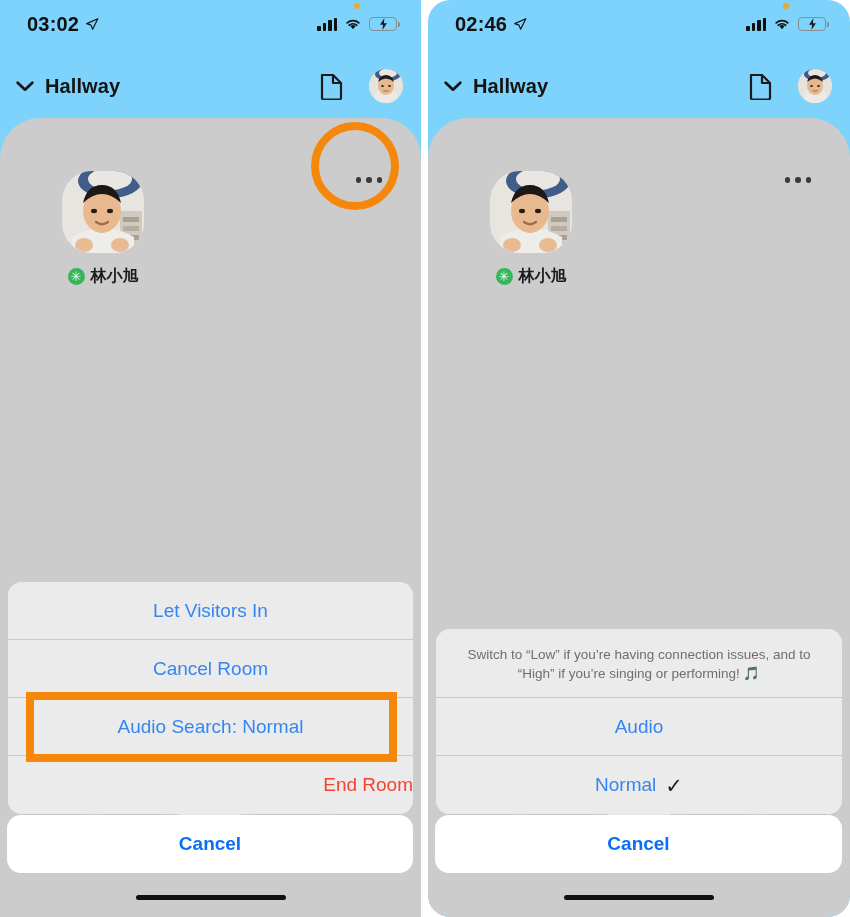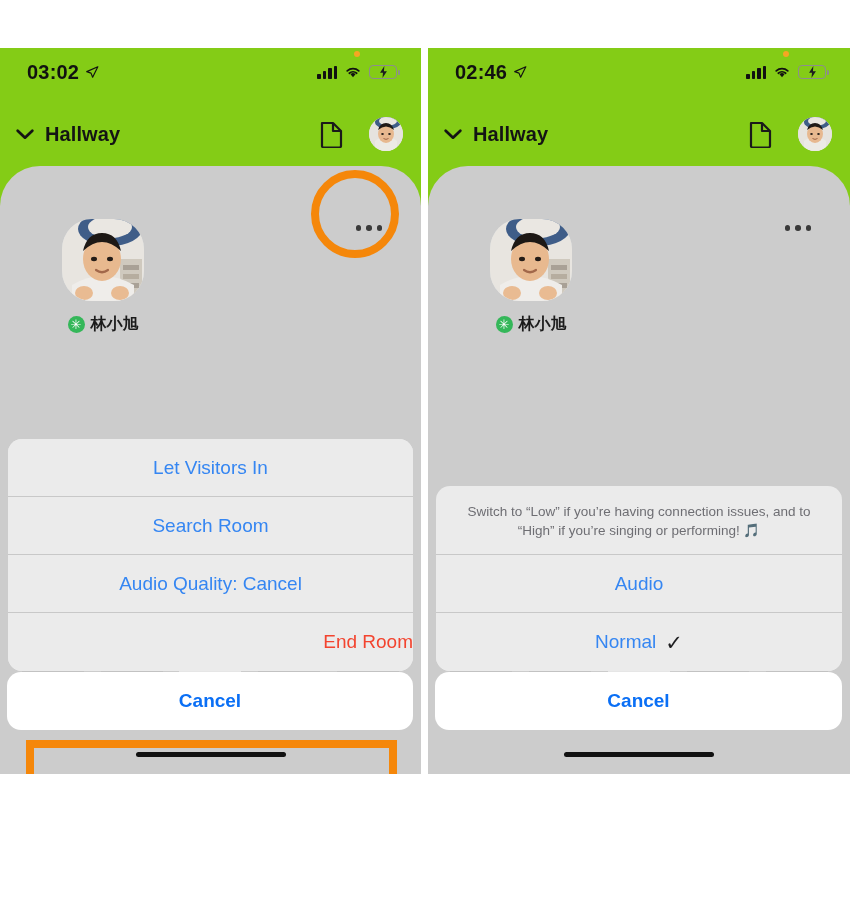--- a/index.html
+++ b/index.html
@@ -17,27 +17,26 @@
     width: 850px;
     height: 917px;
     display: flex;
     background: #ffffff;
   }
 
   
   .panel {
     position: relative;
     width: 421px;
-    height: 726px;
-    background: #84cc16;
+    height: 917px;
+    background: #7dd3fc;
     overflow: hidden;
-    margin-top: 48px;
   }
   .panel.left  { left: 0; }
-  .panel.right { width: 422px; margin-left: 7px; }
+  .panel.right { width: 422px; margin-left: 7px; border-radius: 22px; }
 
   
   .status-bar {
     position: absolute;
     top: 0; left: 0; right: 0;
     height: 46px;
     display: flex;
     align-items: center;
     justify-content: space-between;
     padding: 0 24px 0 27px;
@@ -462,24 +461,24 @@
       </div>
     </div>
 
     <div class="more-highlight"></div>
 
     <div class="action-sheet">
       <div class="sheet-row">
         <span>Let Visitors In</span>
       </div>
       <div class="sheet-row">
-        <span>Search Room</span>
+        <span>Cancel Room</span>
       </div>
       <div class="sheet-row">
-        <span>Audio Quality: Cancel</span>
+        <span>Audio Search: Normal</span>
       </div>
       <div class="sheet-row destructive">
         <span>End Room</span>
       </div>
     </div>
 
     <div class="row-highlight" style="top:692px;"></div>
 
     <div class="cancel-sheet">Cancel</div>
     <div class="home-indicator"></div>

